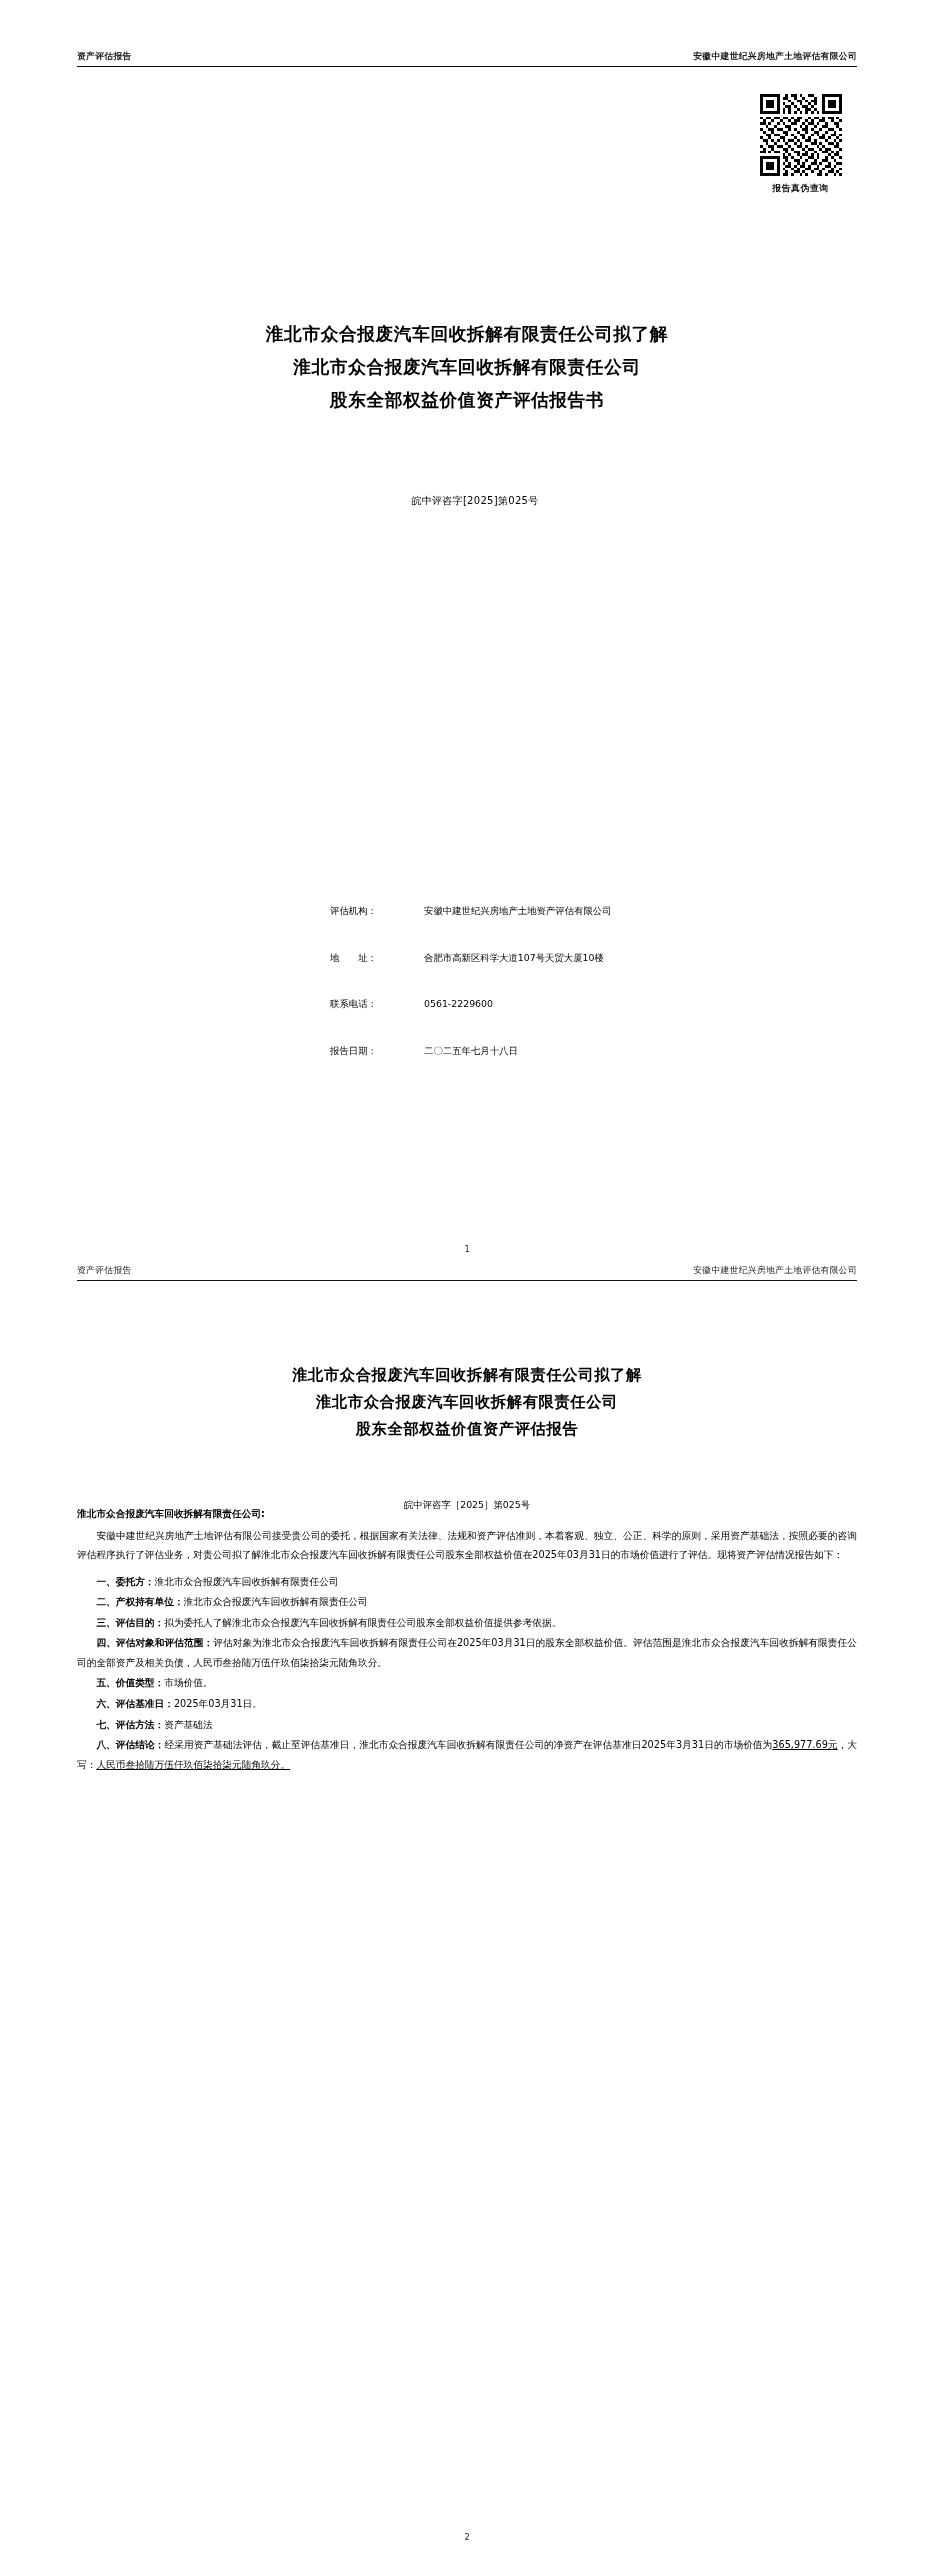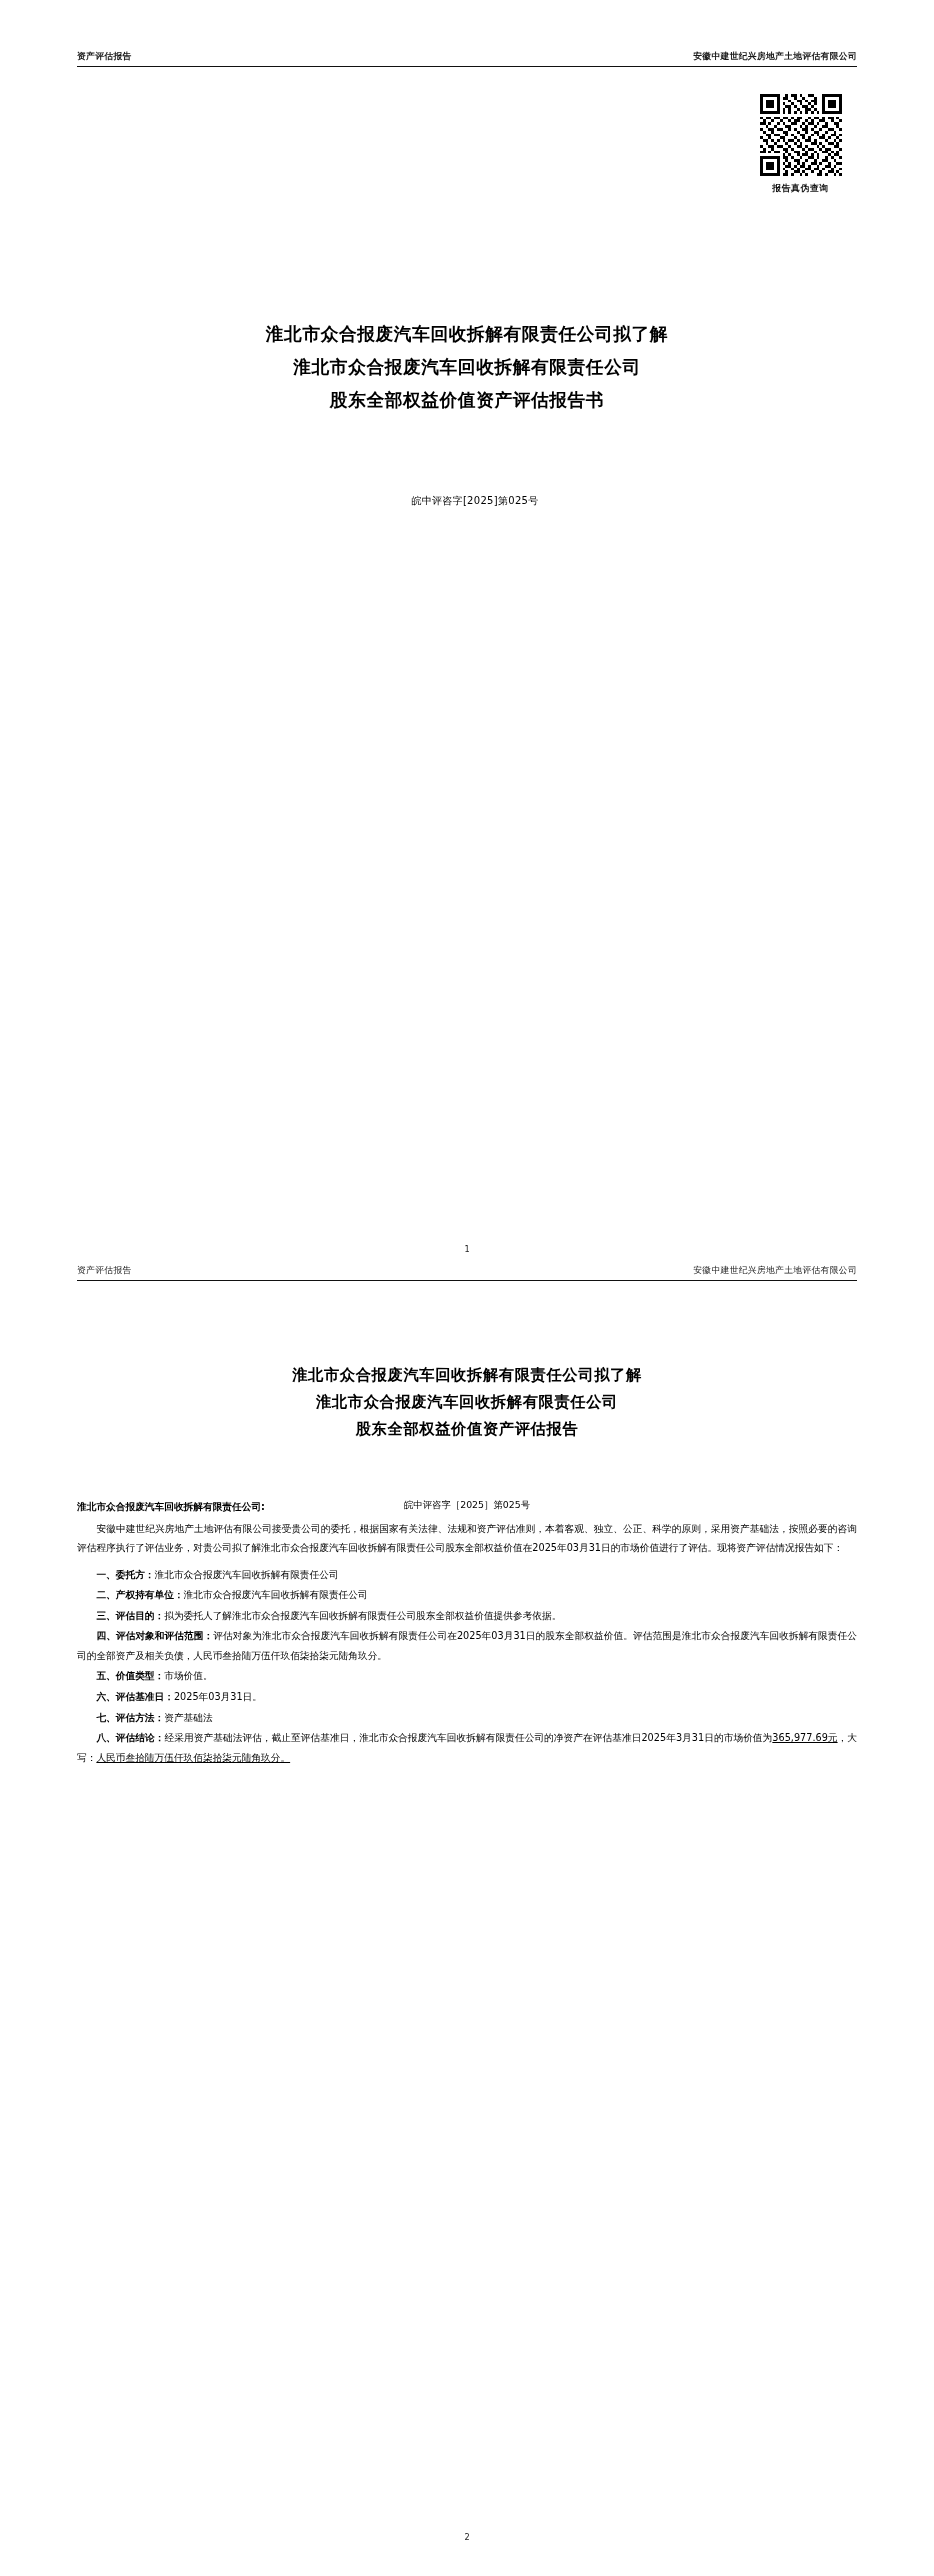--- a/index.html
+++ b/index.html
@@ -147,21 +147,21 @@
     position: absolute;
     top: 180px;
     left: 0; right: 0;
     text-align: center;
     font-size: 9.4px;
     color: #000;
     margin-top: 28px;
   }
   .body-block {
     position: absolute;
-    top: 206px;
+    top: 213px;
     left: 77px;
     right: 77px;
     font-size: 9.7px;
     line-height: 19.4px;
     color: #000;
     text-align: justify;
   }
   .b-addr {
     font-weight: 700;
     margin-bottom: 2.4px;
@@ -441,20 +441,38 @@
     </div>
 
     <div class="title-block">
       <div class="title-line">淮北市众合报废汽车回收拆解有限责任公司拟了解</div>
       <div class="title-line">淮北市众合报废汽车回收拆解有限责任公司</div>
       <div class="title-line">股东全部权益价值资产评估报告书</div>
     </div>
 
     <div class="doc-number">皖中评咨字[2025]第025号</div>
 
+    <div class="info-block">
+      <div class="info-row">
+        <span class="info-label">评估机构：</span>
+        <span class="info-value">安徽中建世纪兴房地产土地资产评估有限公司</span>
+      </div>
+      <div class="info-row">
+        <span class="info-label">地　　址：</span>
+        <span class="info-value">合肥市高新区科学大道107号天贸大厦10楼</span>
+      </div>
+      <div class="info-row">
+        <span class="info-label">联系电话：</span>
+        <span class="info-value">0561-2229600</span>
+      </div>
+      <div class="info-row">
+        <span class="info-label">报告日期：</span>
+        <span class="info-value">二〇二五年七月十八日</span>
+      </div>
+    </div>
 
     <div class="pagenum" style="top:1244px;">1</div>
 
     <div class="footrule" style="top:1265px;">
       <span class="rh-left">资产评估报告</span>
       <span class="rh-right">安徽中建世纪兴房地产土地评估有限公司</span>
     </div>
   </div>
 
   <div class="page page2">

